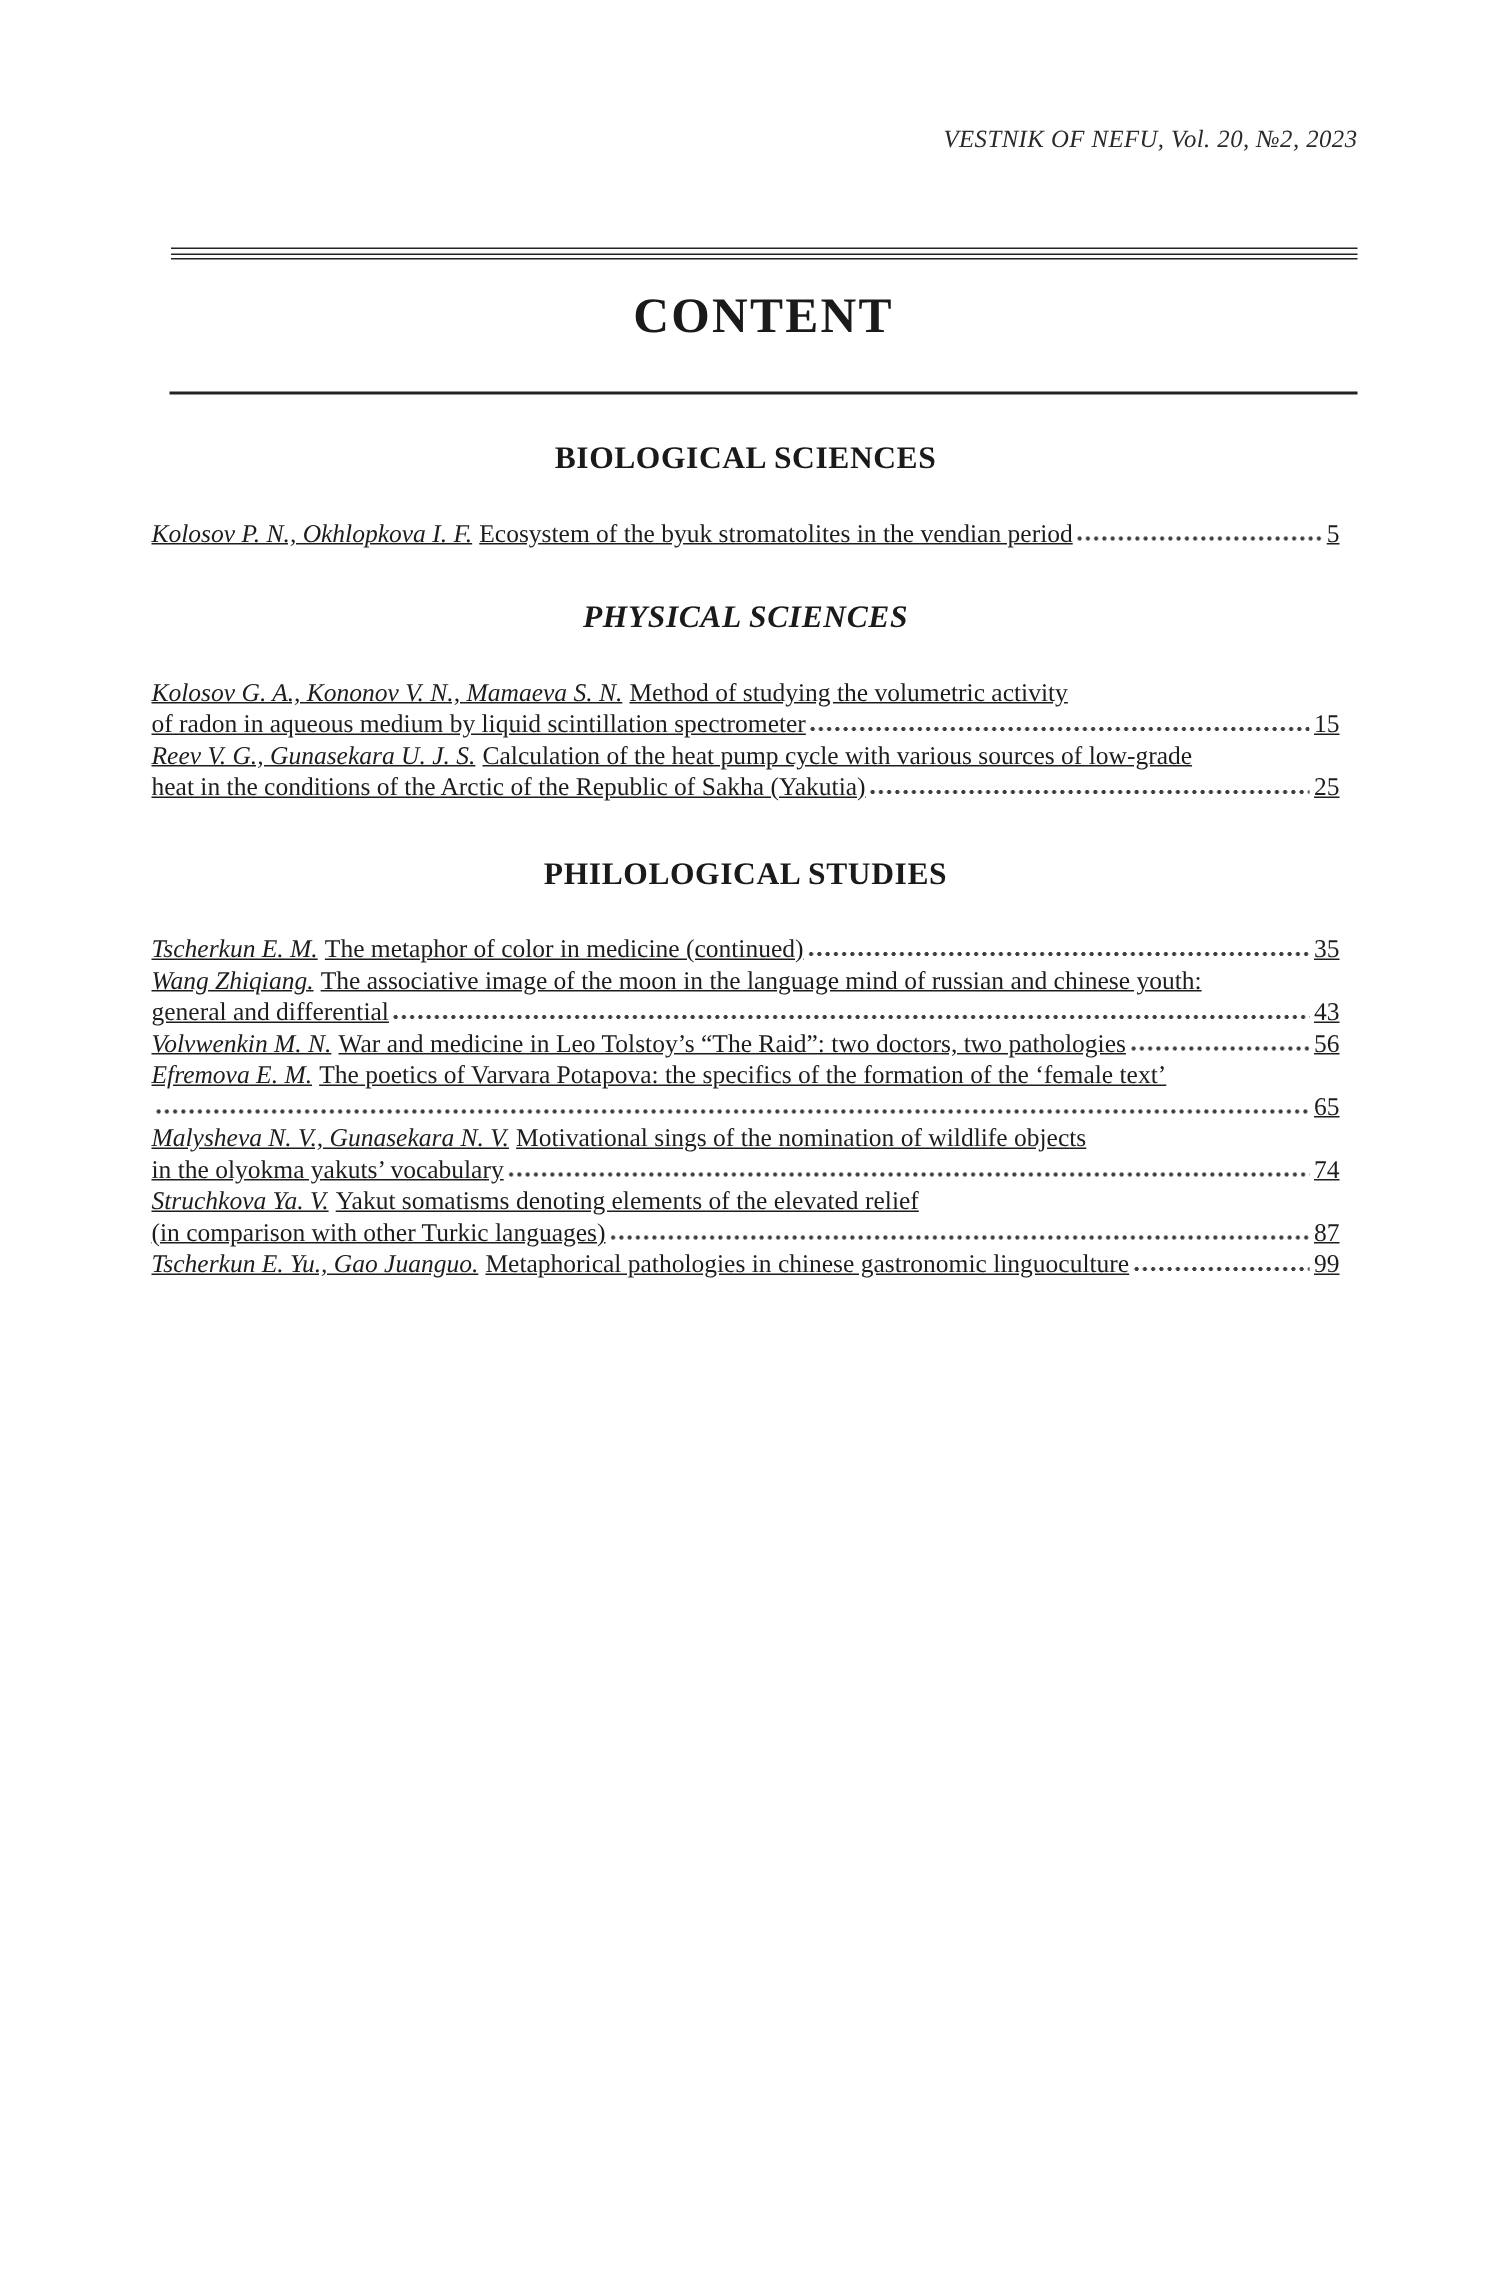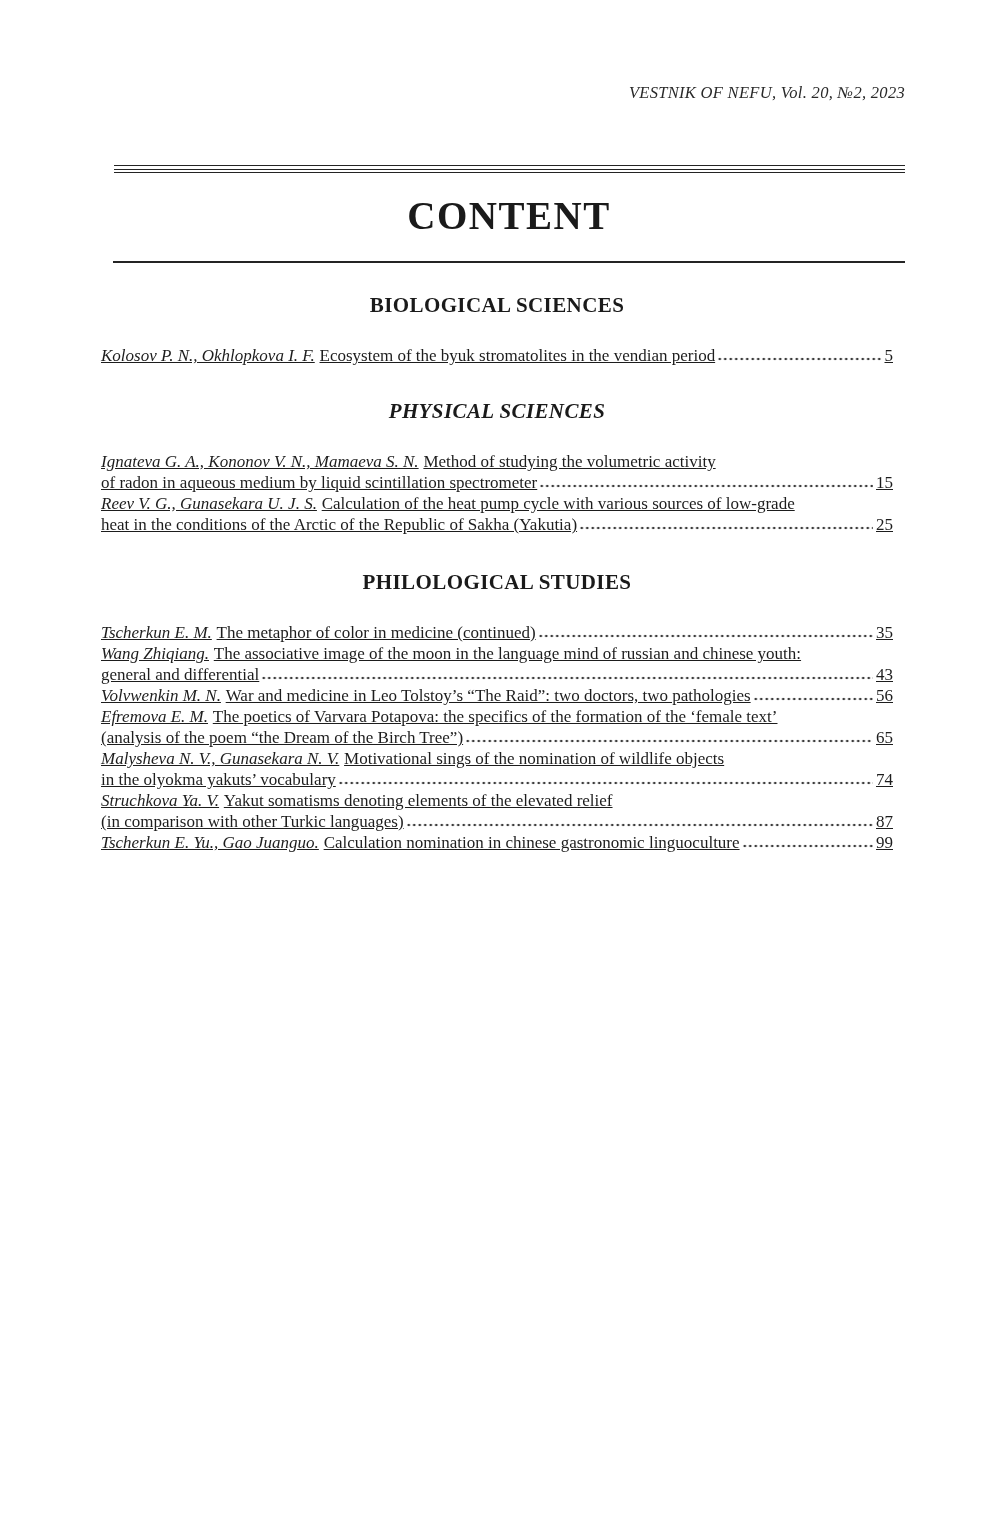--- a/index.html
+++ b/index.html
@@ -39,21 +39,21 @@
     margin-bottom: 2.5px;
   }
   .top-rule .rule-line:last-child { margin-bottom: 0; }
   .page-title {
     position: absolute;
     top: 193px;
     left: 113px;
     width: 792px;
     margin: 0;
     text-align: center;
-    font-size: 39px;
+    font-size: 33px;
     font-weight: bold;
     letter-spacing: 1.5px;
     color: #1a1a1a;
   }
   .title-rule {
     position: absolute;
     top: 261px;
     left: 113px;
     width: 792px;
     border-top: 2px solid #242424;
@@ -143,21 +143,21 @@
         <div class="entries">
           <div class="entry">
             <div class="line last"><i class="authors">Kolosov P. N., Okhlopkova I. F.</i><span class="title-text">Ecosystem of the byuk stromatolites in the vendian period</span><span class="leader"></span><span class="page-num">5</span></div>
           </div>
         </div>
       </section>
       <section class="toc-section">
         <h2 class="section-heading">PHYSICAL SCIENCES</h2>
         <div class="entries">
           <div class="entry">
-            <div class="line"><i class="authors">Ignateva G. A., Kononov V. N., Mamaeva S. N.</i><span class="title-text">Method of studying the volumetric activity</span></div>
+            <div class="line"><i class="authors">Kolosov G. A., Kononov V. N., Mamaeva S. N.</i><span class="title-text">Method of studying the volumetric activity</span></div>
             <div class="line last"><span class="title-text">of radon in aqueous medium by liquid scintillation spectrometer</span><span class="leader"></span><span class="page-num">15</span></div>
           </div>
           <div class="entry">
             <div class="line"><i class="authors">Reev V. G., Gunasekara U. J. S.</i><span class="title-text">Calculation of the heat pump cycle with various sources of low-grade</span></div>
             <div class="line last"><span class="title-text">heat in the conditions of the Arctic of the Republic of Sakha (Yakutia)</span><span class="leader"></span><span class="page-num">25</span></div>
           </div>
         </div>
       </section>
       <section class="toc-section">
         <h2 class="section-heading">PHILOLOGICAL STUDIES</h2>
@@ -167,32 +167,32 @@
           </div>
           <div class="entry">
             <div class="line"><i class="authors">Wang Zhiqiang.</i><span class="title-text">The associative image of the moon in the language mind of russian and chinese youth:</span></div>
             <div class="line last"><span class="title-text">general and differential</span><span class="leader"></span><span class="page-num">43</span></div>
           </div>
           <div class="entry">
             <div class="line last"><i class="authors">Volvwenkin M. N.</i><span class="title-text">War and medicine in Leo Tolstoy’s “The Raid”: two doctors, two pathologies</span><span class="leader"></span><span class="page-num">56</span></div>
           </div>
           <div class="entry">
             <div class="line"><i class="authors">Efremova E. M.</i><span class="title-text">The poetics of Varvara Potapova: the specifics of the formation of the ‘female text’</span></div>
-            <div class="line last"><span class="title-text">(analysis of the poem “the Dream of the Birch Tree”)</span><span class="leader"></span><span class="page-num">65</span></div>
+            <div class="line last"><span class="leader"></span><span class="page-num">65</span></div>
           </div>
           <div class="entry">
             <div class="line"><i class="authors">Malysheva N. V., Gunasekara N. V.</i><span class="title-text">Motivational sings of the nomination of wildlife objects</span></div>
             <div class="line last"><span class="title-text">in the olyokma yakuts’ vocabulary</span><span class="leader"></span><span class="page-num">74</span></div>
           </div>
           <div class="entry">
             <div class="line"><i class="authors">Struchkova Ya. V.</i><span class="title-text">Yakut somatisms denoting elements of the elevated relief</span></div>
             <div class="line last"><span class="title-text">(in comparison with other Turkic languages)</span><span class="leader"></span><span class="page-num">87</span></div>
           </div>
           <div class="entry">
-            <div class="line last"><i class="authors">Tscherkun E. Yu., Gao Juanguo.</i><span class="title-text">Calculation nomination in chinese gastronomic linguoculture</span><span class="leader"></span><span class="page-num">99</span></div>
+            <div class="line last"><i class="authors">Tscherkun E. Yu., Gao Juanguo.</i><span class="title-text">Metaphorical pathologies in chinese gastronomic linguoculture</span><span class="leader"></span><span class="page-num">99</span></div>
           </div>
         </div>
       </section>
     </main>
 
   <div class="footer-page-number">4</div>
   <div class="footer-rule"></div>
 
 </div>
 

